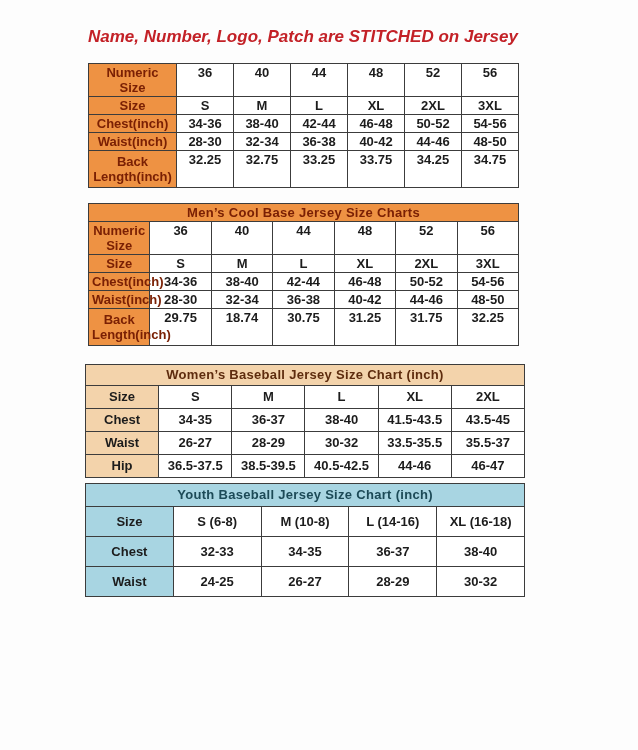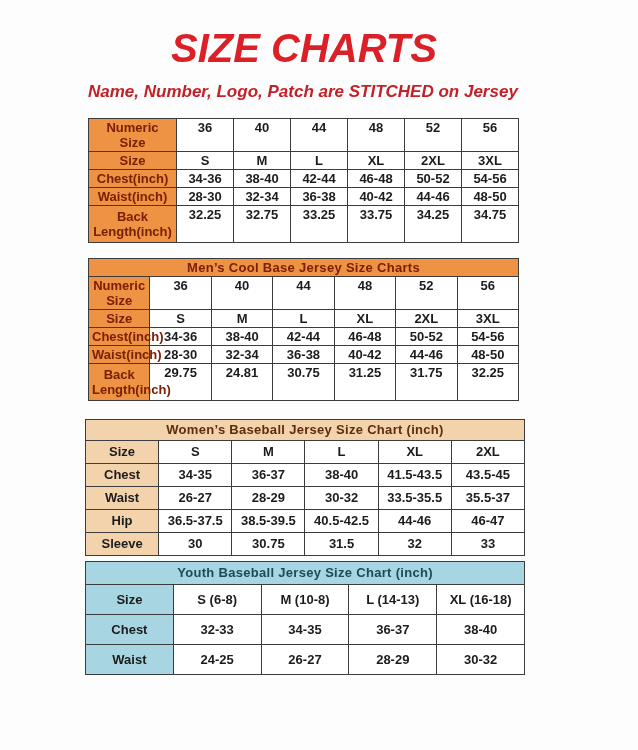--- a/index.html
+++ b/index.html
@@ -75,21 +75,20 @@
   .t-youth table{width:440px;margin-bottom:0;}
   .t-youth td.label-cell{width:85px;}
   .t-youth td.tbl-title{height:23px;}
   .t-youth tr.data-row td{height:30px;vertical-align:middle;}
 </style>
 </head>
 <body>
 
 <div class="page">
 
-  <h1 class="page-title" style="color: rgb(219, 33, 39);">SIZE CHARTS</h1>
 
   <p class="page-subtitle" style="color: rgb(195, 33, 39);">Name, Number, Logo, Patch are STITCHED on Jersey</p>
 
   <div class="tbl-wrap t-men t-men1">
       <table class="size-table">
         <tbody>
           <tr class="data-row r0">
             <td class="label-cell" style="background: rgb(238, 146, 67); color: rgb(122, 32, 4);">Numeric Size</td>
             <td class="data-cell">36</td>
             <td class="data-cell">40</td>
@@ -176,21 +175,21 @@
             <td class="data-cell">28-30</td>
             <td class="data-cell">32-34</td>
             <td class="data-cell">36-38</td>
             <td class="data-cell">40-42</td>
             <td class="data-cell">44-46</td>
             <td class="data-cell">48-50</td>
           </tr>
           <tr class="data-row r4">
             <td class="label-cell" style="background: rgb(238, 146, 67); color: rgb(122, 32, 4);">Back Length(inch)</td>
             <td class="data-cell">29.75</td>
-            <td class="data-cell">24.81</td>
+            <td class="data-cell">18.74</td>
             <td class="data-cell">30.75</td>
             <td class="data-cell">31.25</td>
             <td class="data-cell">31.75</td>
             <td class="data-cell">32.25</td>
           </tr>
         </tbody>
       </table>
     </div>
 
   <div class="tbl-wrap t-women">
@@ -224,43 +223,35 @@
             <td class="data-cell">35.5-37</td>
           </tr>
           <tr class="data-row r3">
             <td class="label-cell" style="background: rgb(243, 211, 171); color: rgb(28, 28, 28);">Hip</td>
             <td class="data-cell">36.5-37.5</td>
             <td class="data-cell">38.5-39.5</td>
             <td class="data-cell">40.5-42.5</td>
             <td class="data-cell">44-46</td>
             <td class="data-cell">46-47</td>
           </tr>
-          <tr class="data-row r4">
-            <td class="label-cell" style="background: rgb(243, 211, 171); color: rgb(28, 28, 28);">Sleeve</td>
-            <td class="data-cell">30</td>
-            <td class="data-cell">30.75</td>
-            <td class="data-cell">31.5</td>
-            <td class="data-cell">32</td>
-            <td class="data-cell">33</td>
-          </tr>
         </tbody>
       </table>
     </div>
 
   <div class="tbl-wrap t-youth">
       <table class="size-table">
         <tbody>
           <tr>
             <td class="tbl-title" colspan="5" style="background: rgb(168, 213, 226); color: rgb(28, 74, 87);">Youth Baseball Jersey Size Chart (inch)</td>
           </tr>
           <tr class="data-row r0">
             <td class="label-cell" style="background: rgb(168, 213, 226); color: rgb(28, 28, 28);">Size</td>
             <td class="data-cell">S (6-8)</td>
             <td class="data-cell">M (10-8)</td>
-            <td class="data-cell">L (14-13)</td>
+            <td class="data-cell">L (14-16)</td>
             <td class="data-cell">XL (16-18)</td>
           </tr>
           <tr class="data-row r1">
             <td class="label-cell" style="background: rgb(168, 213, 226); color: rgb(28, 28, 28);">Chest</td>
             <td class="data-cell">32-33</td>
             <td class="data-cell">34-35</td>
             <td class="data-cell">36-37</td>
             <td class="data-cell">38-40</td>
           </tr>
           <tr class="data-row r2">

